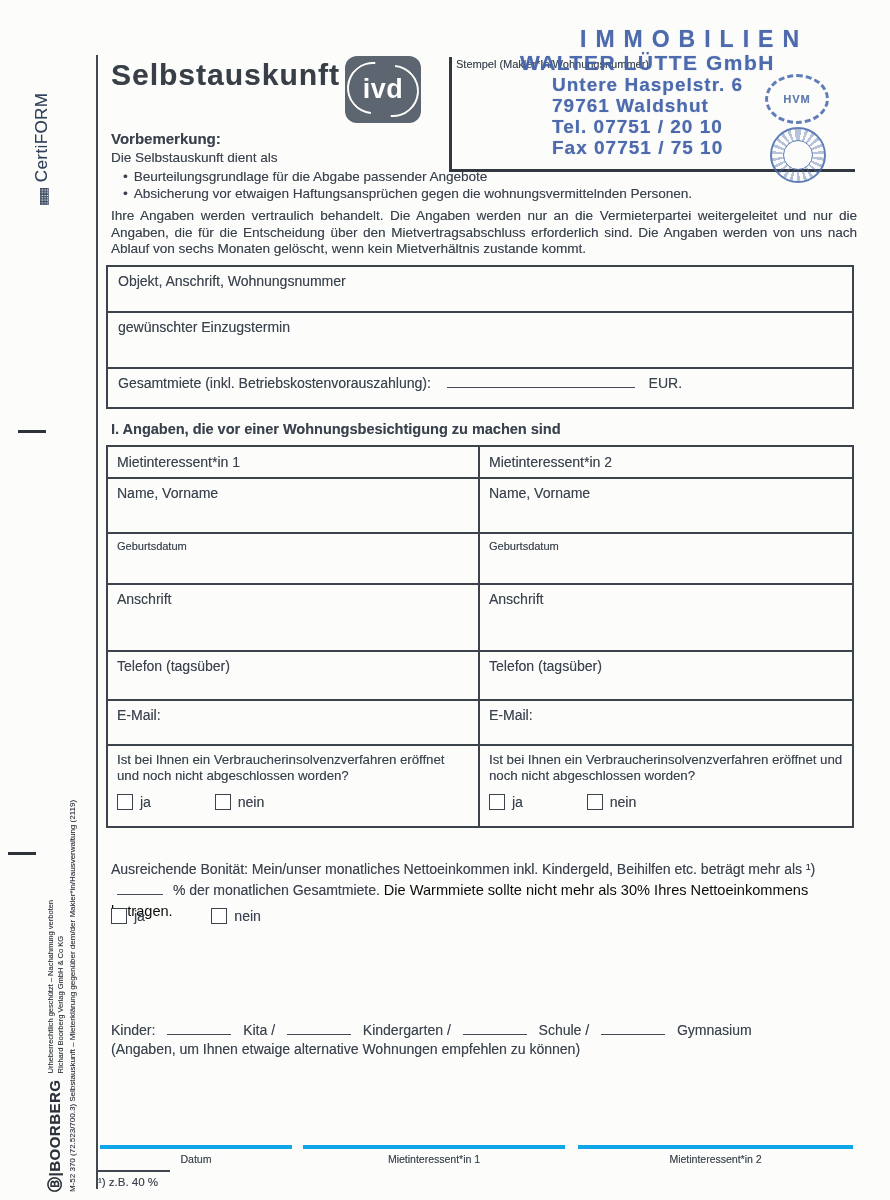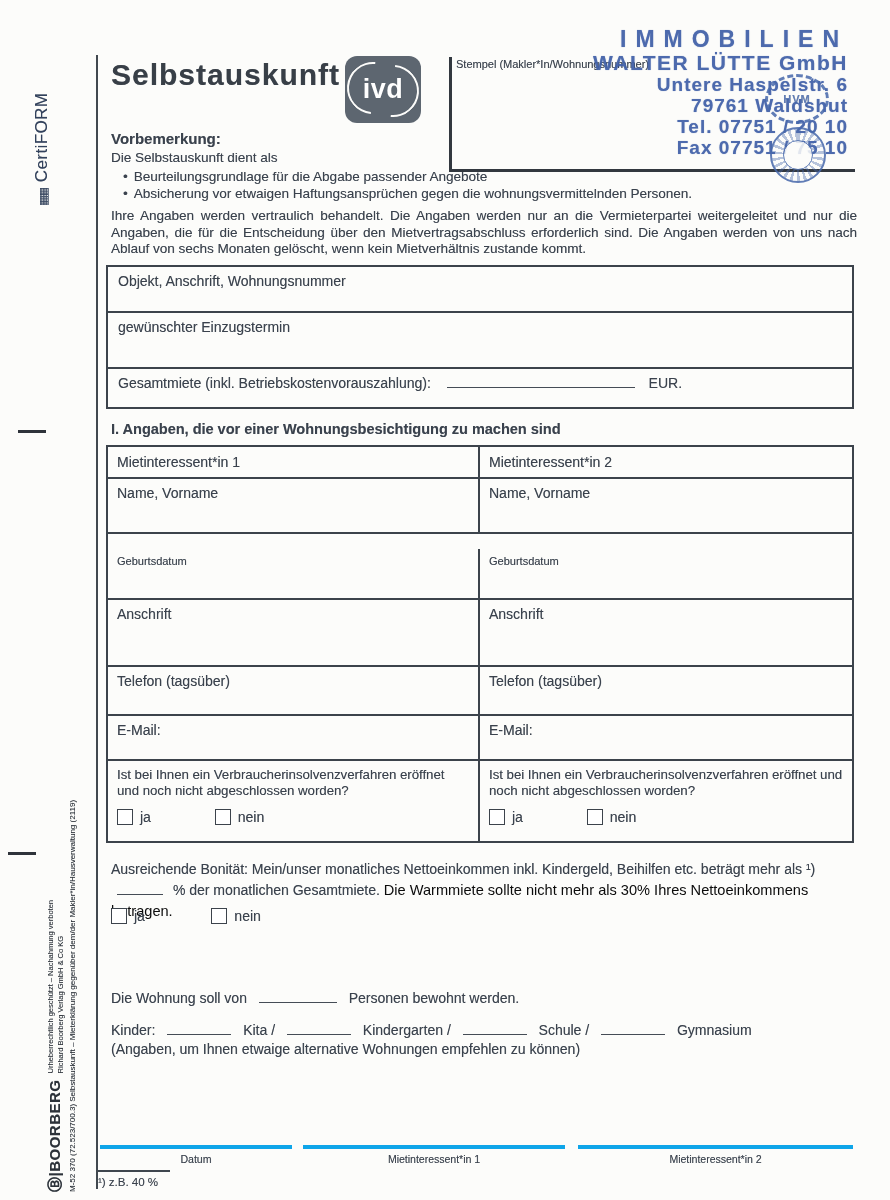--- a/index.html
+++ b/index.html
@@ -42,21 +42,21 @@
     display:flex; align-items:center; justify-content:center;
     font-size:27px; font-weight:bold; letter-spacing:0.5px;
   }
   .ivd-arc { position:absolute; border:2px solid #fcfcfa; border-radius:50%; width:52px; height:52px; }
   .arc-tl { left:2px; top:6px; border-right-color:transparent; border-bottom-color:transparent; transform:rotate(-40deg); }
   .arc-br { right:2px; bottom:6px; border-left-color:transparent; border-top-color:transparent; transform:rotate(-40deg); }
   .stamp-label { font-size:11px; color:#3a424d; }
   .stampbox-l { position:absolute; left:449px; top:57px; width:2.5px; height:113px; background:#32383f; }
   .stampbox-b { position:absolute; left:449px; top:169px; width:406px; height:2.5px; background:#32383f; }
   .stamp { position:absolute; left:518px; top:27px; width:330px; color:#4060a8; opacity:0.93; text-shadow:0 0 1px rgba(64,96,168,0.55); }
-  .stamp div { white-space:nowrap;text-align:right; }
+  .stamp div { white-space:nowrap; }
   .st1 { font-size:23px; font-weight:bold; letter-spacing:9px; margin-left:62px; line-height:24px; }
   .st2 { font-size:21px; font-weight:bold; letter-spacing:1.5px; margin-left:2px; line-height:23px; }
   .st3 { font-size:19px; font-weight:bold; letter-spacing:1px; margin-left:34px; line-height:21px; }
   .seal { position:absolute; border-radius:50%; color:#4668ab; opacity:0.85; }
   .seal1 { left:765px; top:74px; width:64px; height:50px; border:3px dashed #4668ab;
            display:flex; align-items:center; justify-content:center; font-size:11px; font-weight:bold; letter-spacing:1px; }
   .seal2 { left:770px; top:127px; width:56px; height:56px; border:2.5px solid #4668ab;
            background:repeating-conic-gradient(rgba(70,104,171,0.45) 0deg 7deg, transparent 7deg 16deg); }
   .seal2 .inner { position:absolute; left:11px; top:11px; width:30px; height:30px; border:1.5px solid #4668ab; border-radius:50%; background:#fcfcfa; }
 
@@ -170,21 +170,21 @@
 
   <div class="tbl">
     <div class="trow" style="height:32px;">
       <div class="tcell hdr">Mietinteressent*in 1</div>
       <div class="tcell hdr">Mietinteressent*in 2</div>
     </div>
     <div class="trow" style="height:55px;">
       <div class="tcell"><span>Name, Vorname</span></div>
       <div class="tcell"><span>Name, Vorname</span></div>
     </div>
-    <div class="trow" style="height:51px;margin-top:15px;">
+    <div class="trow" style="height:51px;">
       <div class="tcell sm"><span>Geburtsdatum</span></div>
       <div class="tcell sm"><span>Geburtsdatum</span></div>
     </div>
     <div class="trow" style="height:67px;">
       <div class="tcell"><span>Anschrift</span></div>
       <div class="tcell"><span>Anschrift</span></div>
     </div>
     <div class="trow" style="height:49px;">
       <div class="tcell"><span>Telefon (tagsüber)</span></div>
       <div class="tcell"><span>Telefon (tagsüber)</span></div>
@@ -233,25 +233,20 @@
     <span class="cb-group">
       <span class="cb"></span>
       <span>ja</span>
     </span>
     <span class="cb-group" style="margin-left:62px;">
       <span class="cb"></span>
       <span>nein</span>
     </span>
   </div>
 
-  <div class="abs" style="left:111px; top:990px; font-size:14px;">
-    <span>Die Wohnung soll von</span>
-    <span class="blank" style="width:78px; margin:0 8px;"></span>
-    <span>Personen bewohnt werden.</span>
-  </div>
 
   <div class="abs" style="left:111px; top:1021px; font-size:14px; line-height:19px;">
     <div>
       <span>Kinder:</span>
       <span class="blank" style="width:64px; margin:0 8px;"></span>
       <span>Kita /</span>
       <span class="blank" style="width:64px; margin:0 8px;"></span>
       <span>Kindergarten /</span>
       <span class="blank" style="width:64px; margin:0 8px;"></span>
       <span>Schule /</span>

